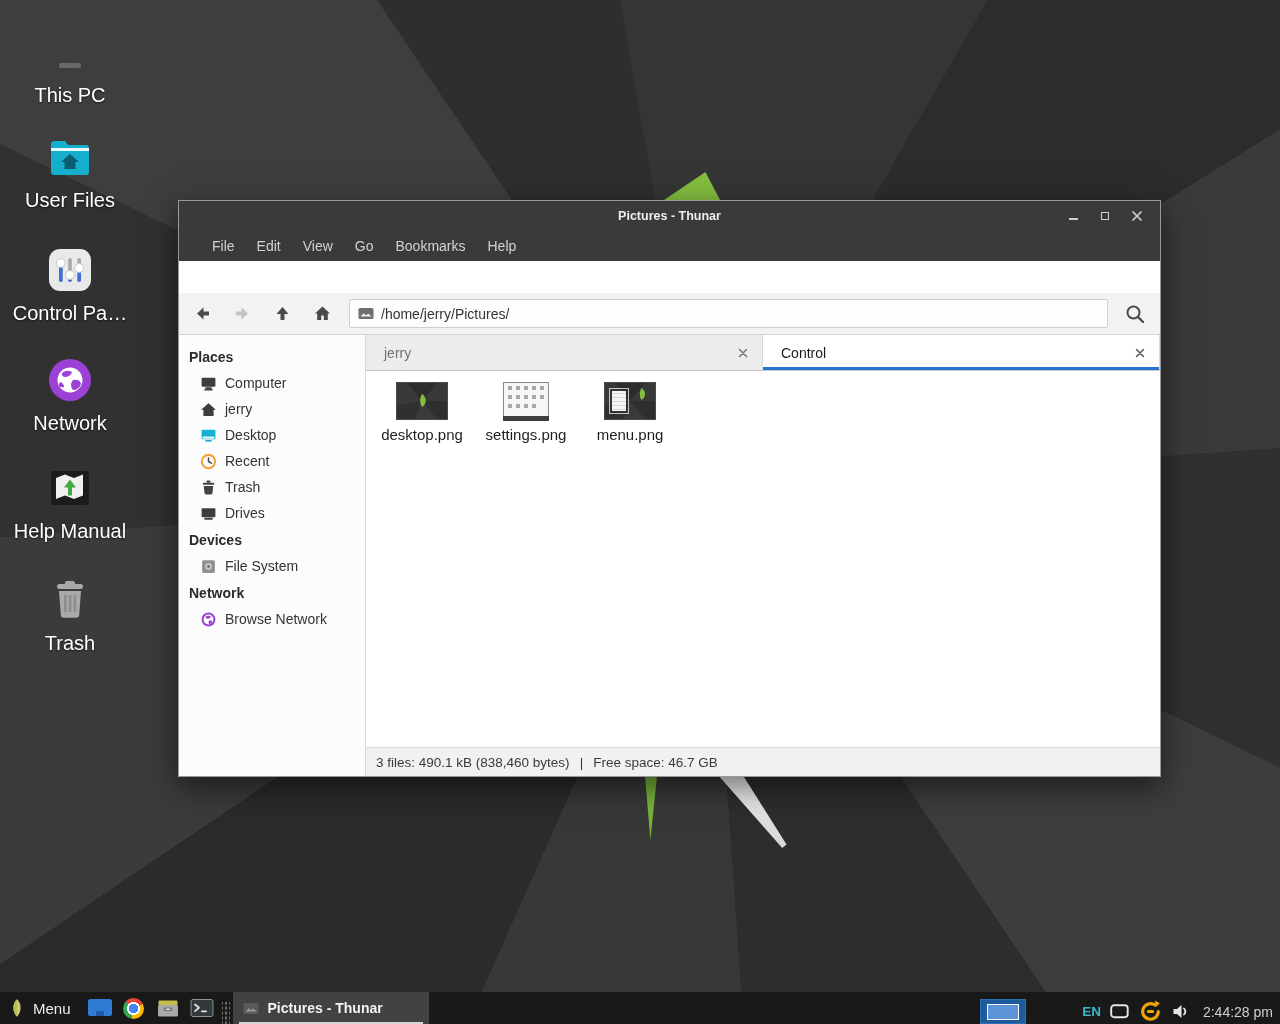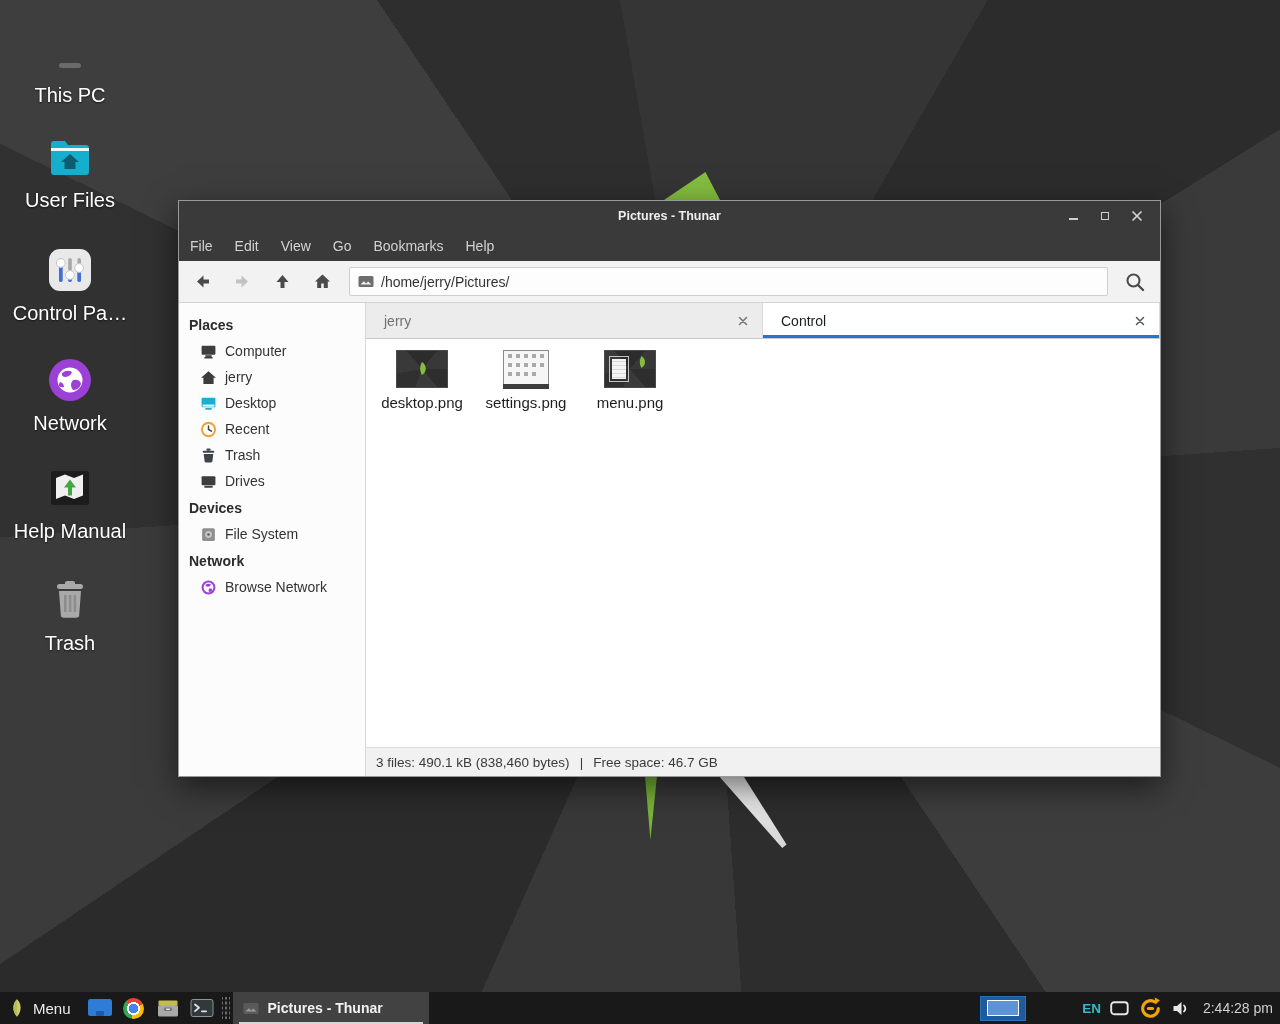--- a/index.html
+++ b/index.html
@@ -41,25 +41,25 @@
   .title { position:absolute; left:0; right:0; text-align:center; font-size:12.5px;
     font-weight:bold; color:#eeeeee; }
   .controls { margin-left:auto; display:flex; align-items:center; gap:14px;
     padding-right:14px; position:relative; z-index:1; }
   .wc { width:18px; height:18px; display:flex; align-items:center; justify-content:center;
     cursor:pointer; }
   .min-glyph { width:9px; height:2px; background:#cfcfcf; margin-top:6px; }
   .max-glyph { width:8px; height:8px; border:1.5px solid #cfcfcf; }
 
   .menubar { height:30px; background:#3a3a3a; display:flex; align-items:center;
-    padding-left:0; flex:none; }
+    padding-left:22px; flex:none; }
   .menu-item { padding:0 11px; font-size:14px; color:#d2d2d2; line-height:30px; cursor:pointer; }
 
   .toolbar { height:42px; background:#f2f2f2; border-bottom:1px solid #d4d4d4;
-    display:flex; align-items:center; padding:0 6px 0 4px; gap:2px; flex:none; }
+    display:flex; align-items:center; padding:0 6px 0 4px; gap:2px; flex:none;margin-top:32px; }
   .tb { width:38px; height:34px; background:transparent; border:none; display:flex;
     align-items:center; justify-content:center; cursor:pointer; }
   .pathbar { flex:1; height:29px; margin:0 6px 0 6px; background:#fdfdfd;
     border:1px solid #cfcfcf; border-radius:2px; display:flex; align-items:center;
     padding:0 8px; gap:7px; cursor:text; }
   .path-text { font-size:14px; color:#333; }
 
   .wbody { flex:1; display:flex; min-height:0; }
 
   
@@ -102,21 +102,21 @@
     background-clip:content-box; padding:2px; }
   .mini-bottom { position:absolute; left:0; right:0; bottom:0; height:5px; background:#3d3d3d; }
   .fname { margin-top:5px; font-size:15px; color:#1e1e1e; }
 
   .statusbar { height:29px; background:#f1f1f1; border-top:1px solid #dcdcdc;
     display:flex; align-items:center; padding-left:10px; gap:10px; flex:none;
     font-size:13.5px; color:#3a3a3a; }
 
   
   .taskbar { position:absolute; left:0; bottom:0; width:1280px; height:32px;
-    background:#191919; display:flex; align-items:center; }
+    background:#191919; display:flex; align-items:flex-end; }
   .menu-btn { display:flex; align-items:center; gap:9px; padding:0 12px 0 10px;
     height:32px; cursor:pointer; }
   .menu-btn span.m-lbl { color:#ececec; font-size:15px; }
   .launcher { width:30px; height:32px; display:flex; align-items:center;
     justify-content:center; cursor:pointer; margin:0 2px; }
   .chrome-icon { width:21px; height:21px; border-radius:50%;
     background:
       radial-gradient(circle at 50% 50%, #4285f4 0 4.5px, #ffffff 4.5px 6.5px, rgba(0,0,0,0) 6.5px),
       conic-gradient(from -45deg, #ea4335 0 110deg, #fbbc05 110deg 235deg, #34a853 235deg 360deg); }
   .handle { width:8px; height:22px; margin:0 3px;

